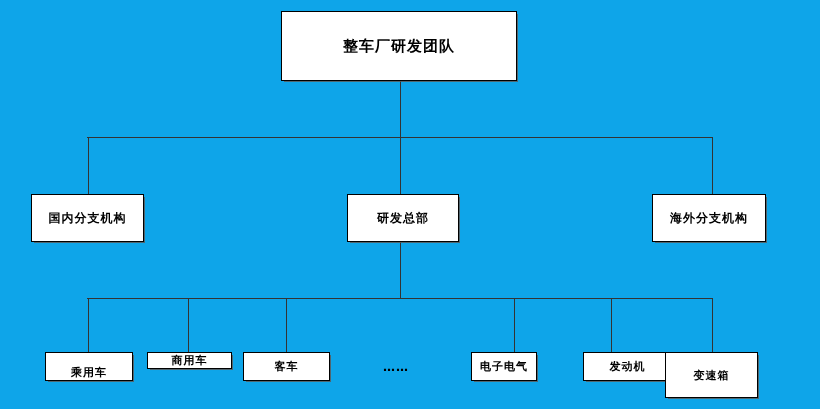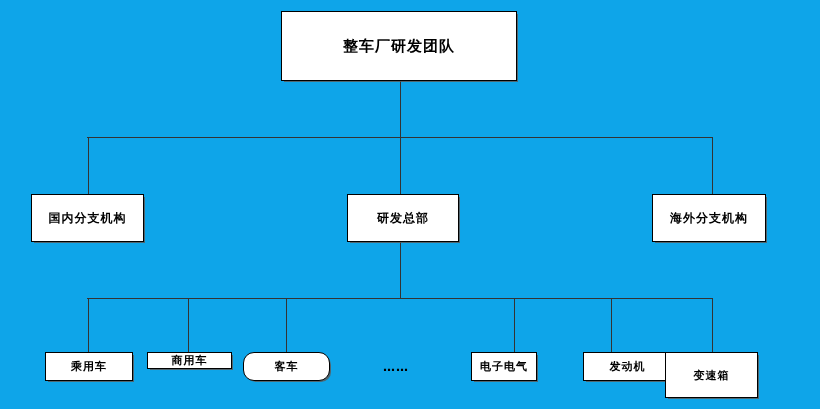--- a/index.html
+++ b/index.html
@@ -90,27 +90,27 @@
       </div>
       <div class="node node-mid" style="left: 347px; top: 194px; width: 112px; height: 48px; text-align: right;">
         <span>研发总部</span>
       </div>
       <div class="node node-mid" style="left: 652px; top: 194px; width: 114px; height: 48px;">
         <span>海外分支机构</span>
       </div>
     </div>
 
   <div id="level3-layer">
-      <div class="node node-leaf" style="left: 45px; top: 352px; width: 88px; height: 29px;">
+      <div class="node node-leaf" style="left: 45px; top: 352px; width: 88px; height: 29px; align-items: flex-end;">
         <span>乘用车</span>
       </div>
       <div class="node node-leaf" style="left: 147px; top: 352px; width: 85px; height: 17px;">
         <span>商用车</span>
       </div>
-      <div class="node node-leaf" style="left: 243px; top: 352px; width: 87px; height: 29px; border-radius: 11px;">
+      <div class="node node-leaf" style="left: 243px; top: 352px; width: 87px; height: 29px;">
         <span>客车</span>
       </div>
       <div class="node node-leaf" style="left: 471px; top: 352px; width: 66px; height: 29px;">
         <span>电子电气</span>
       </div>
       <div class="node node-leaf" style="left: 567px; top: 352px; width: 89px; height: 29px; margin-left: 16px;">
         <span>发动机</span>
       </div>
       <div class="node node-leaf" style="left: 665px; top: 352px; width: 93px; height: 46px;">
         <span>变速箱</span>

